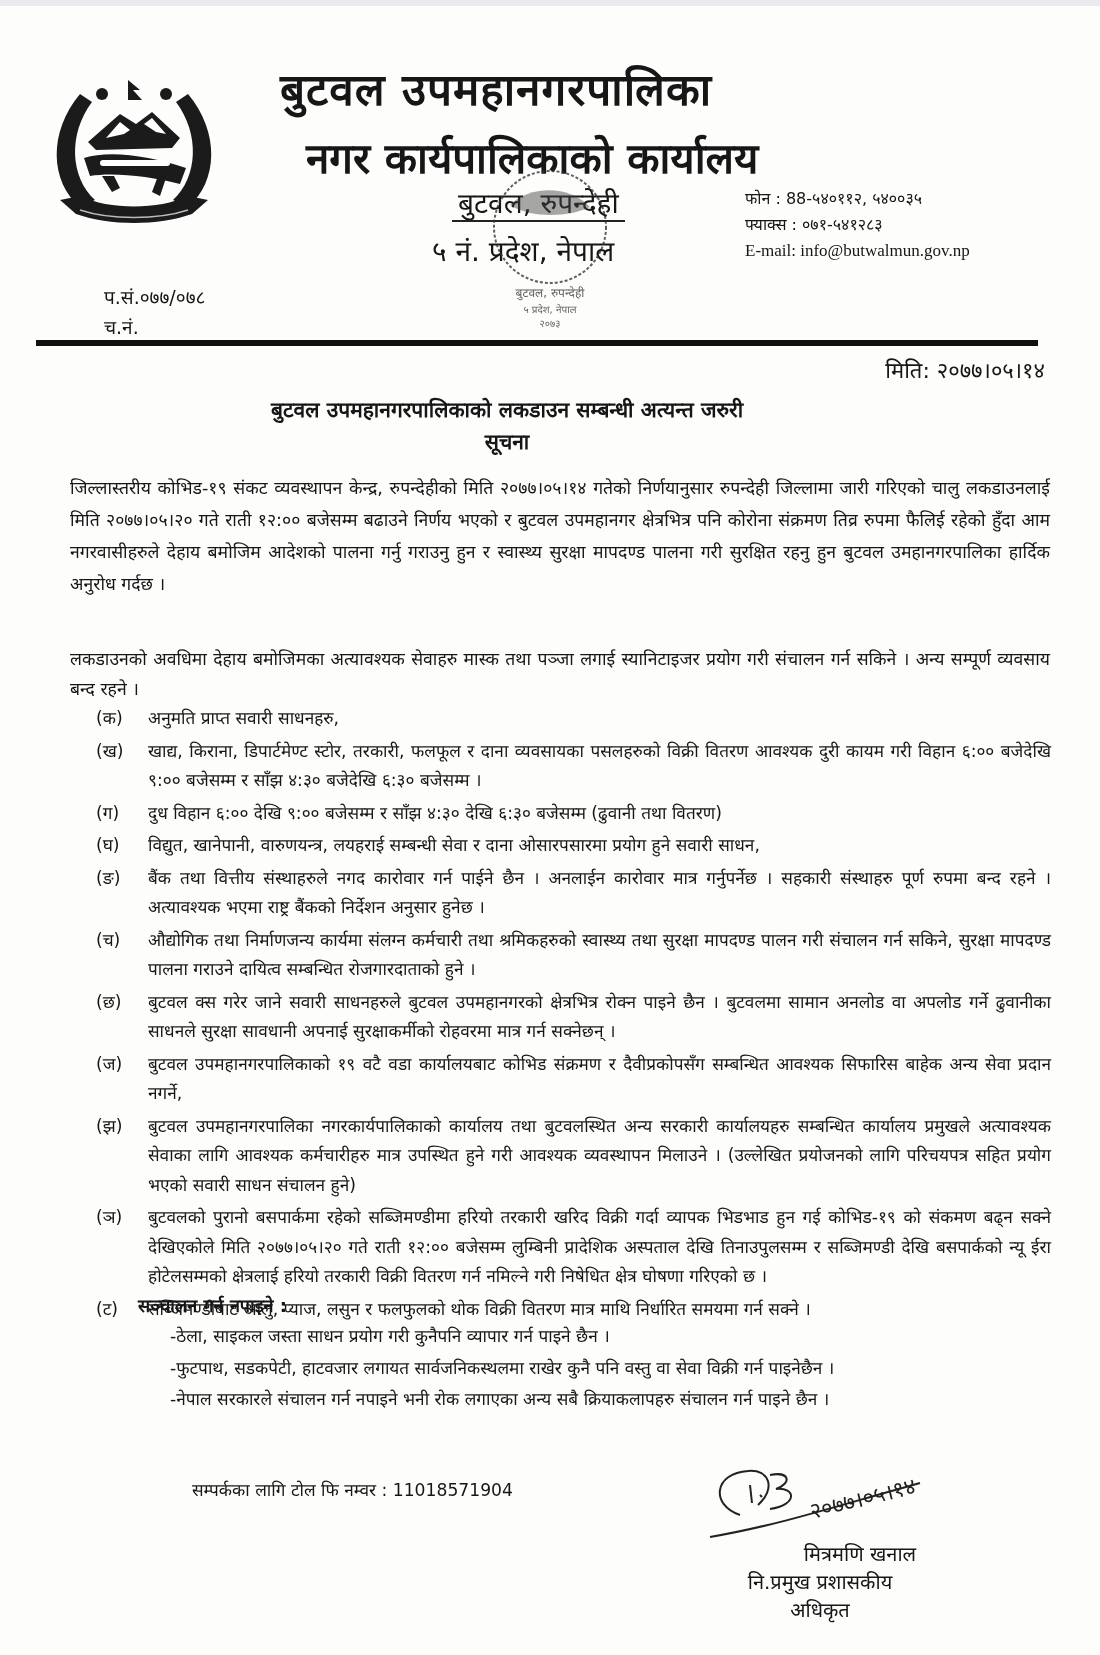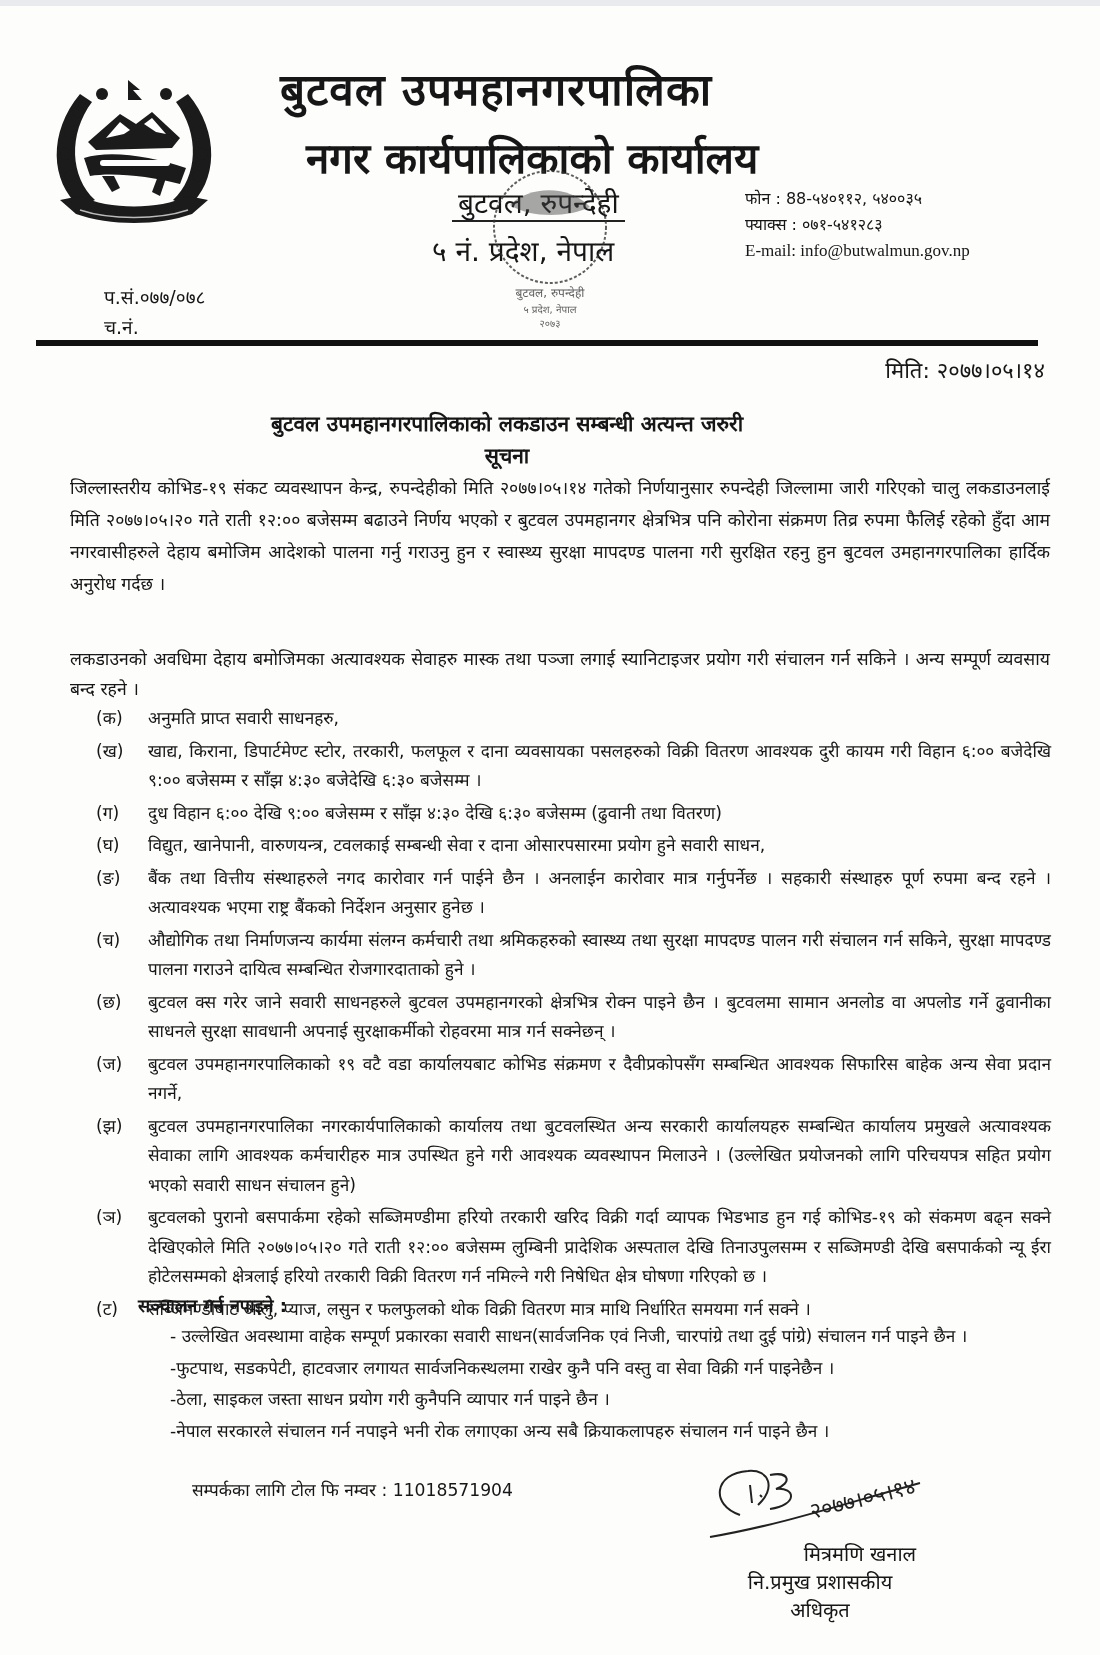--- a/index.html
+++ b/index.html
@@ -21,21 +21,21 @@
     .addr-2 { position: absolute; left: 432px; top: 238px; font-size: 28px; line-height: 1; }
     .addr-1::after { content: ""; position: absolute; left: -6px; right: -6px; bottom: -4px; height: 2px; background: #222; }
     .stamp { position: absolute; left: 470px; top: 165px; width: 170px; height: 170px; opacity: .78; }
     .contact { position: absolute; left: 745px; top: 186px; font-size: 16px; line-height: 26px; }
     .contact .email { font-family: "Liberation Serif", serif; font-size: 17px; }
     .ref { position: absolute; left: 104px; top: 282px; font-size: 19px; line-height: 30px; }
     .rule { position: absolute; left: 36px; top: 340px; width: 1002px; height: 6px; background: #111; }
 
     
     .date { position: absolute; right: 55px; top: 354px; font-size: 22px; }
-    .heading { position: absolute; left: 0; width: 1014px; top: 408px; text-align: center; font-size: 21px; font-weight: bold; line-height: 32px; }
+    .heading { position: absolute; left: 0; width: 1014px; top: 394px; text-align: center; font-size: 21px; font-weight: bold; line-height: 32px; }
     .para { position: absolute; left: 70px; width: 980px; font-size: 17.6px; line-height: 32px; text-align: justify; }
     .p1 { top: 472px; }
     .p2 { top: 644px; line-height: 30px; }
     .items { position: absolute; left: 96px; top: 704px; width: 955px; }
     .item { display: flex; font-size: 17.2px; line-height: 29.5px; margin-bottom: 3px; }
     .item .lbl { width: 52px; flex: 0 0 52px; }
     .item .txt { flex: 1; text-align: justify; }
     .prohibit { position: absolute; left: 138px; top: 1290px; width: 912px; }
     .prohibit .ph { font-size: 18px; font-weight: bold; line-height: 32px; }
     .prohibit .pi { font-size: 17.2px; line-height: 29.5px; padding-left: 40px; text-indent: -8px; margin-bottom: 2px; }
@@ -131,21 +131,21 @@
     <div class="item">
         <span class="lbl">(ख)</span>
         <span class="txt">खाद्य, किराना, डिपार्टमेण्ट स्टोर, तरकारी, फलफूल र दाना व्यवसायका पसलहरुको विक्री वितरण आवश्यक दुरी कायम गरी विहान ६:०० बजेदेखि ९:०० बजेसम्म र साँझ ४:३० बजेदेखि ६:३० बजेसम्म ।</span>
       </div>
     <div class="item">
         <span class="lbl">(ग)</span>
         <span class="txt">दुध विहान ६:०० देखि ९:०० बजेसम्म र साँझ ४:३० देखि ६:३० बजेसम्म (ढुवानी तथा वितरण)</span>
       </div>
     <div class="item">
         <span class="lbl">(घ)</span>
-        <span class="txt">विद्युत, खानेपानी, वारुणयन्त्र, टवलकाई सम्बन्धी सेवा र दाना ओसारपसारमा प्रयोग हुने सवारी साधन,</span>
+        <span class="txt">विद्युत, खानेपानी, वारुणयन्त्र, लयहराई सम्बन्धी सेवा र दाना ओसारपसारमा प्रयोग हुने सवारी साधन,</span>
       </div>
     <div class="item">
         <span class="lbl">(ङ)</span>
         <span class="txt">बैंक तथा वित्तीय संस्थाहरुले नगद कारोवार गर्न पाईने छैन । अनलाईन कारोवार मात्र गर्नुपर्नेछ । सहकारी संस्थाहरु पूर्ण रुपमा बन्द रहने । अत्यावश्यक भएमा राष्ट्र बैंकको निर्देशन अनुसार हुनेछ ।</span>
       </div>
     <div class="item">
         <span class="lbl">(च)</span>
         <span class="txt">औद्योगिक तथा निर्माणजन्य कार्यमा संलग्न कर्मचारी तथा श्रमिकहरुको स्वास्थ्य तथा सुरक्षा मापदण्ड पालन गरी संचालन गर्न सकिने, सुरक्षा मापदण्ड पालना गराउने दायित्व सम्बन्धित रोजगारदाताको हुने ।</span>
       </div>
     <div class="item">
@@ -165,23 +165,22 @@
         <span class="txt">बुटवलको पुरानो बसपार्कमा रहेको सब्जिमण्डीमा हरियो तरकारी खरिद विक्री गर्दा व्यापक भिडभाड हुन गई कोभिड-१९ को संकमण बढ्न सक्ने देखिएकोले मिति २०७७।०५।२० गते राती १२:०० बजेसम्म लुम्बिनी प्रादेशिक अस्पताल देखि तिनाउपुलसम्म र सब्जिमण्डी देखि बसपार्कको न्यू ईरा होटेलसम्मको क्षेत्रलाई हरियो तरकारी विक्री वितरण गर्न नमिल्ने गरी निषेधित क्षेत्र घोषणा गरिएको छ ।</span>
       </div>
     <div class="item">
         <span class="lbl">(ट)</span>
         <span class="txt">सब्जिमण्डीबाट आलु, प्याज, लसुन र फलफुलको थोक विक्री वितरण मात्र माथि निर्धारित समयमा गर्न सक्ने ।</span>
       </div>
   </div>
 
   <div class="prohibit">
     <div class="ph">सञ्चालन गर्न नपाइने :</div>
-    <div class="pi">- उल्लेखित अवस्थामा वाहेक सम्पूर्ण प्रकारका सवारी साधन(सार्वजनिक एवं निजी, चारपांग्रे तथा दुई पांग्रे) संचालन गर्न पाइने छैन ।</div>
+    <div class="pi">-ठेला, साइकल जस्ता साधन प्रयोग गरी कुनैपनि व्यापार गर्न पाइने छैन ।</div>
     <div class="pi">-फुटपाथ, सडकपेटी, हाटवजार लगायत सार्वजनिकस्थलमा राखेर कुनै पनि वस्तु वा सेवा विक्री गर्न पाइनेछैन ।</div>
-    <div class="pi">-ठेला, साइकल जस्ता साधन प्रयोग गरी कुनैपनि व्यापार गर्न पाइने छैन ।</div>
     <div class="pi">-नेपाल सरकारले संचालन गर्न नपाइने भनी रोक लगाएका अन्य सबै क्रियाकलापहरु संचालन गर्न पाइने छैन ।</div>
   </div>
 
   <div class="tollfree">सम्पर्कका लागि टोल फि नम्वर : 11018571904</div>
 
   <svg class="signature" viewBox="0 0 260 80">
     <path d="M40 50 C 10 40, 14 8, 48 6 C 70 4, 76 24, 58 40" fill="none" stroke="#222" stroke-width="2"></path>
     <path d="M50 20 L 52 38 M 60 30 L 62 32" stroke="#222" stroke-width="2"></path>
     <path d="M70 10 C 90 6, 92 18, 76 24 C 96 22, 98 40, 70 44" fill="none" stroke="#222" stroke-width="2"></path>
     <path d="M10 72 C 80 60, 140 40, 220 18" fill="none" stroke="#222" stroke-width="2"></path>

